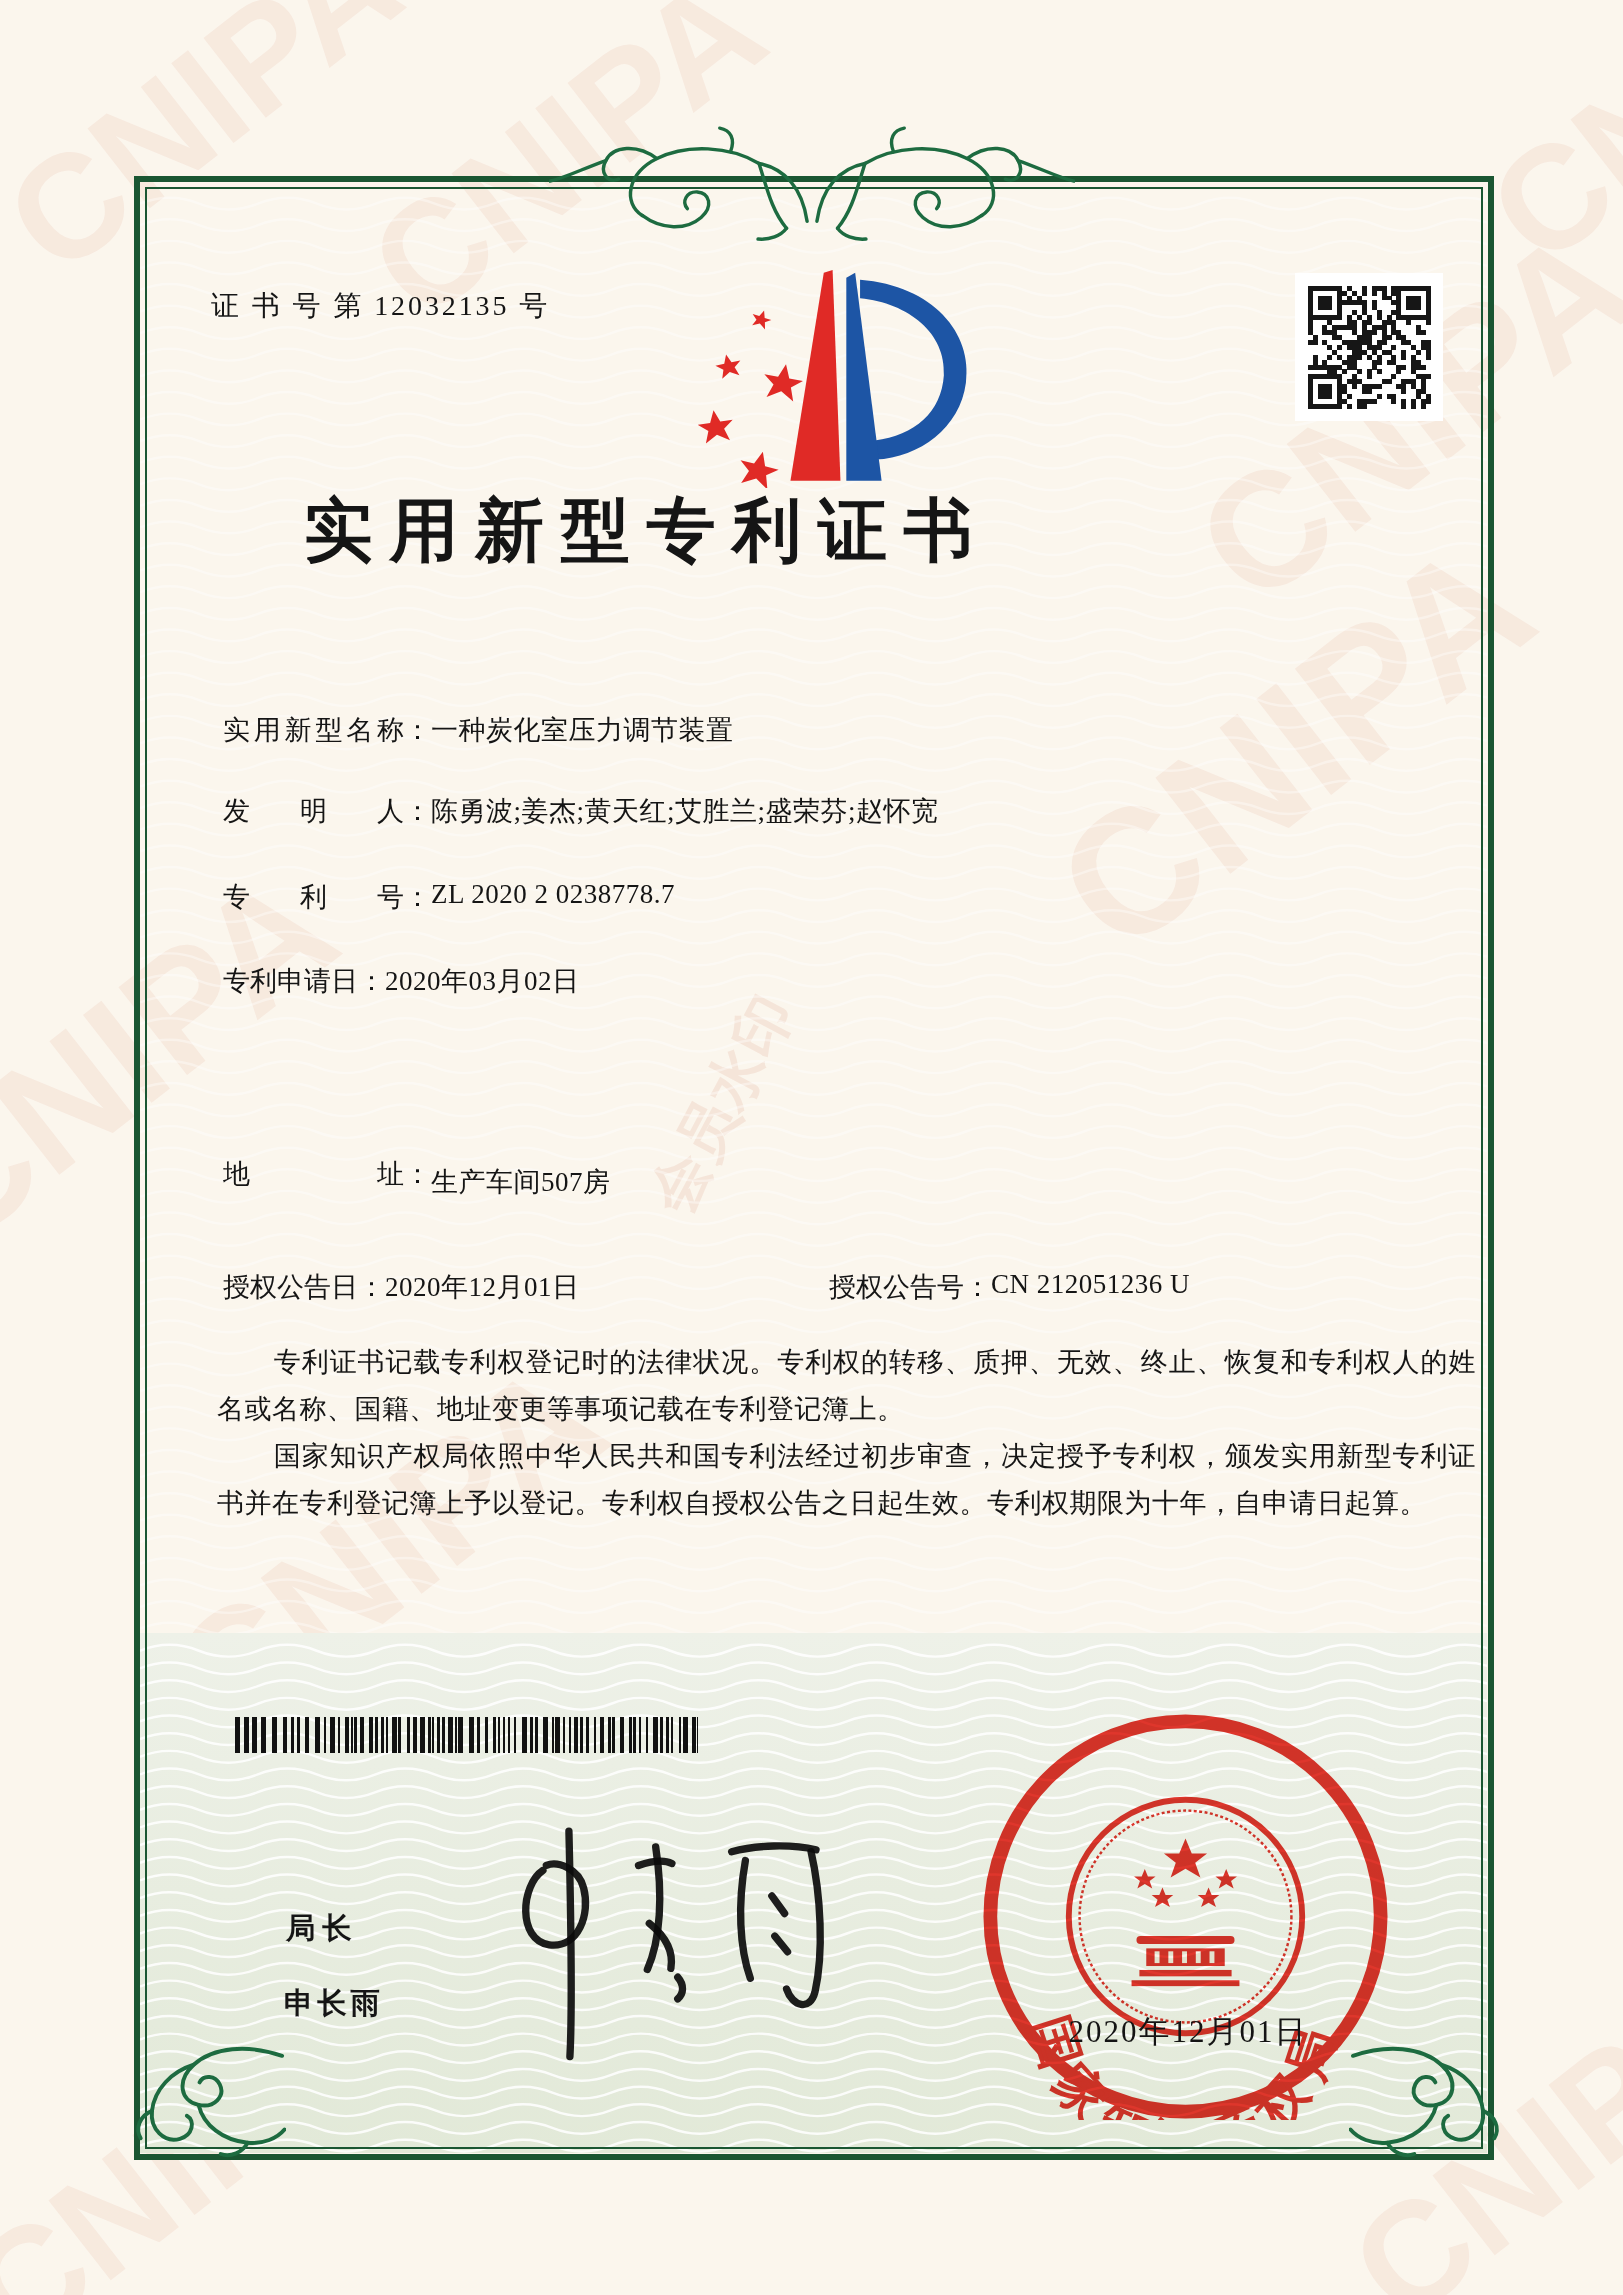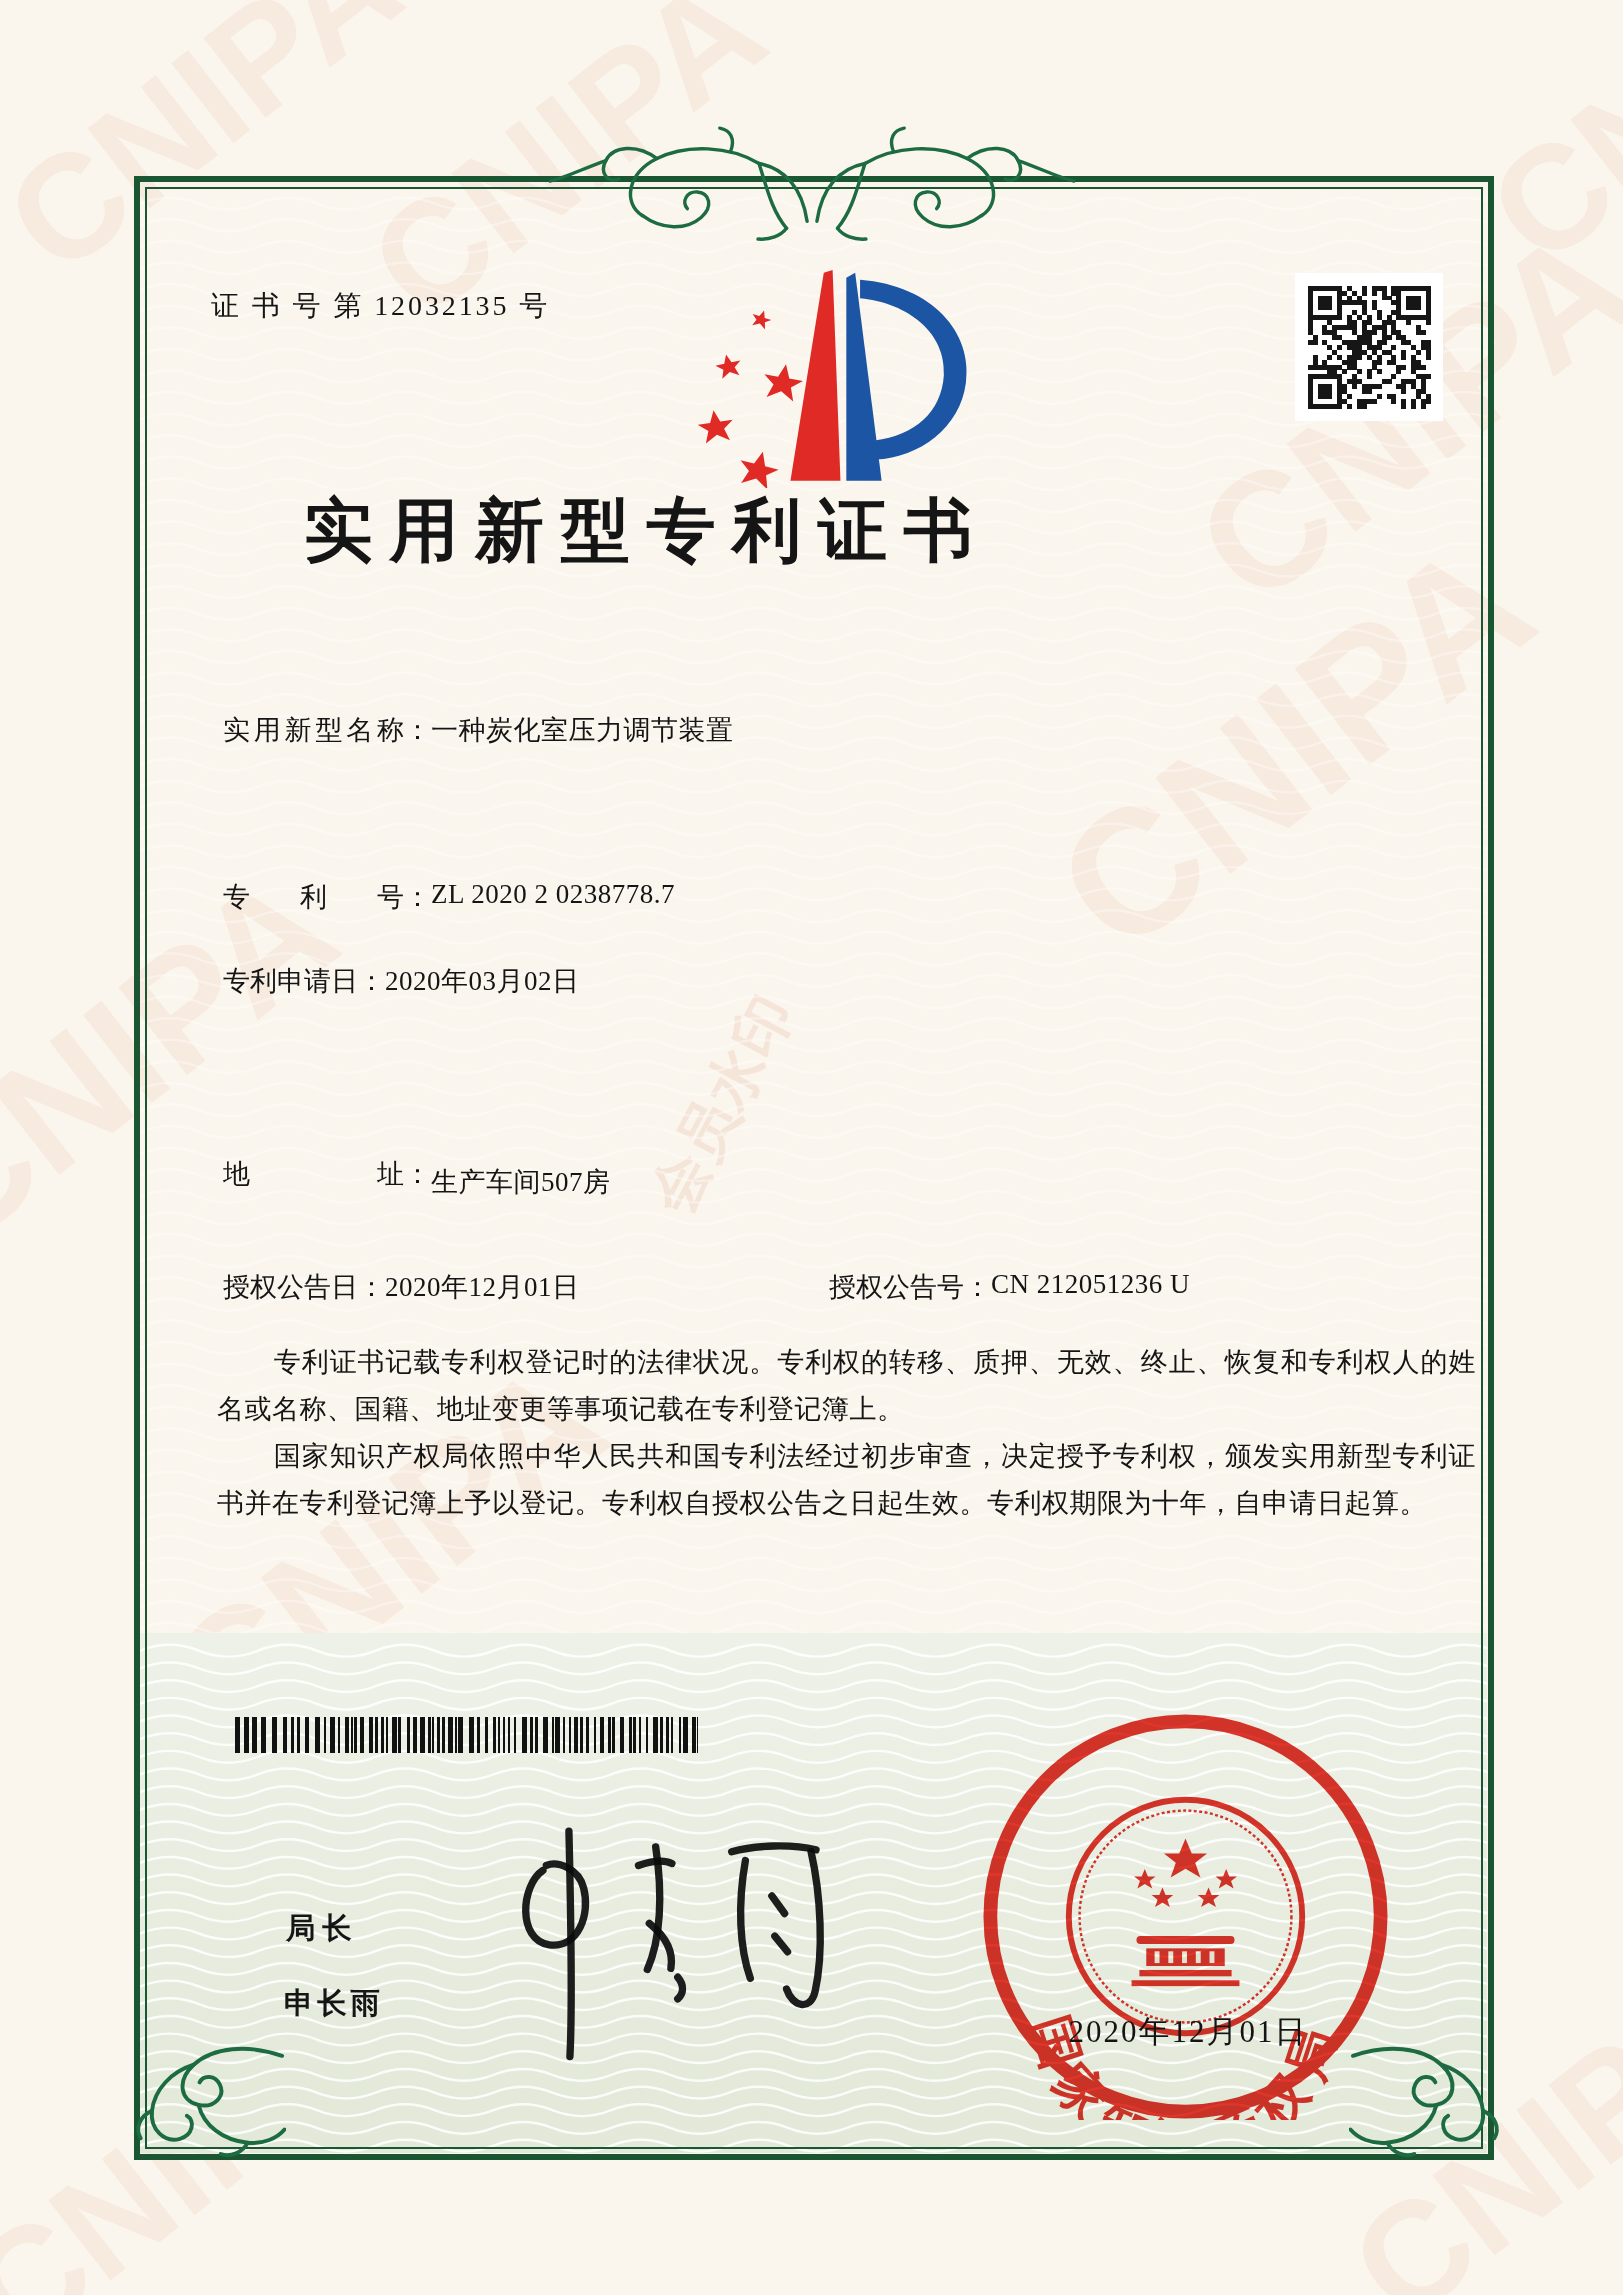--- a/index.html
+++ b/index.html
@@ -556,20 +556,23 @@
         <i style="left:103px;top:118px"></i>
         <i style="left:113px;top:118px"></i>
       </div>
     </div>
 
   <div class="title">实用新型专利证书</div>
 
   <div class="frow" style="top:712px">
     <span class="flabel">实用新型名称</span><span class="fcolon">：</span><span class="fvalue">一种炭化室压力调节装置</span>
   </div>
+  <div class="frow" style="top:793px">
+    <span class="flabel">发明人</span><span class="fcolon">：</span><span class="fvalue">陈勇波;姜杰;黄天红;艾胜兰;盛荣芬;赵怀宽</span>
+  </div>
   <div class="frow" style="top:879px">
     <span class="flabel">专利号</span><span class="fcolon">：</span><span class="fvalue">ZL 2020 2 0238778.7</span>
   </div>
   <div class="frow" style="top:963px">
     <span class="flabel natural">专利申请日</span><span class="fcolon">：</span><span class="fvalue">2020年03月02日</span>
   </div>
   <div class="frow" style="top:1156px">
     <span class="flabel">地址</span><span class="fcolon">：</span><span class="addr-lines"><div class="fvalue">生产车间507房</div></span>
   </div>
   <div class="frow" style="top:1269px">

